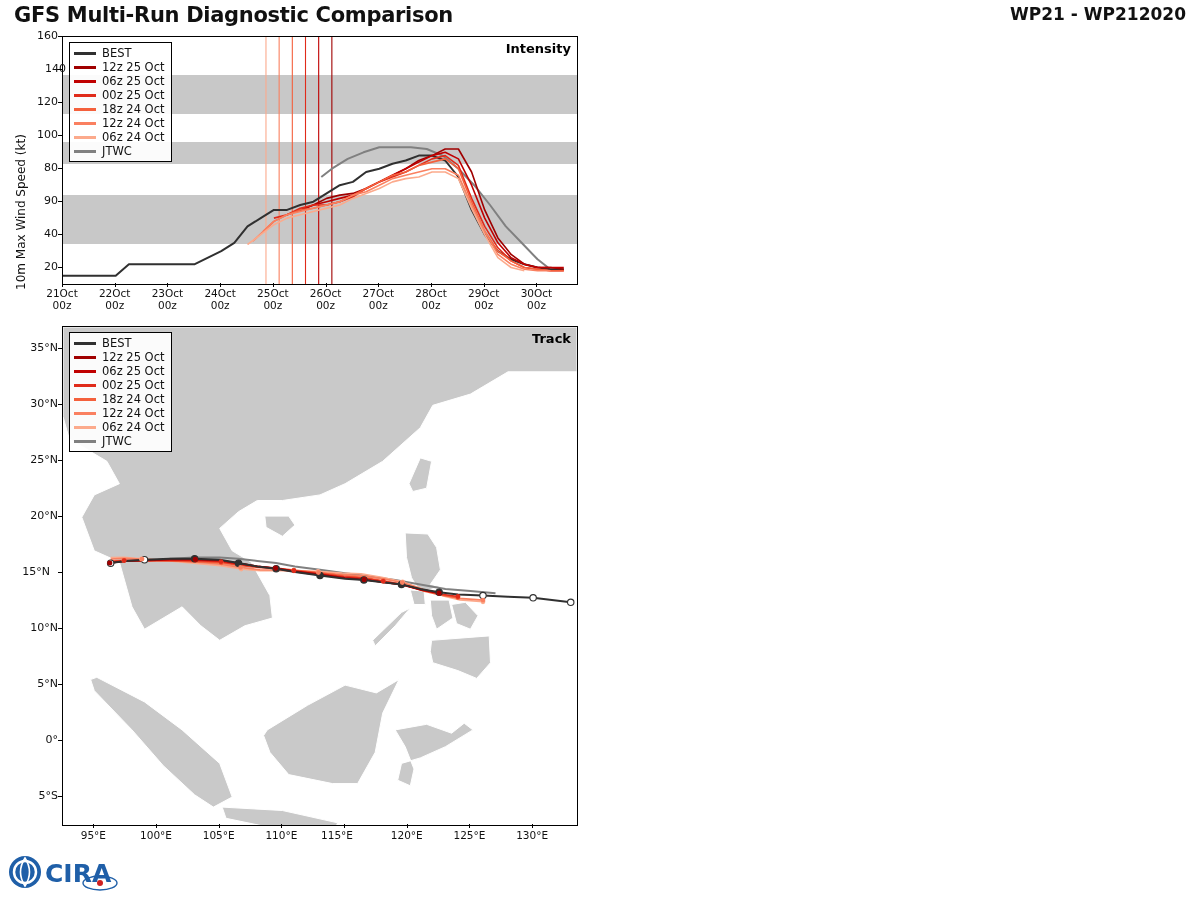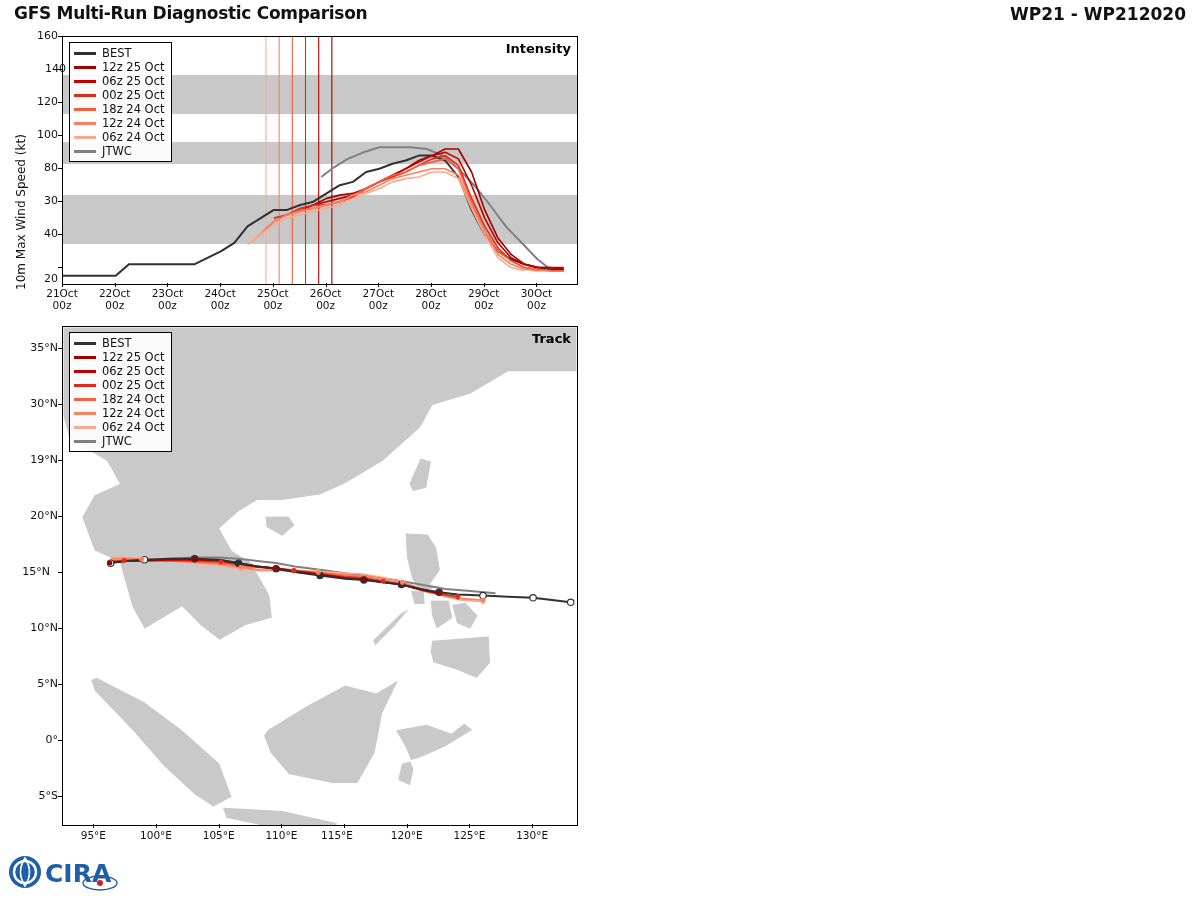--- a/index.html
+++ b/index.html
@@ -10,21 +10,21 @@
     font-family:"DejaVu Sans", sans-serif;
     color:#111;
     position:relative;
     overflow:hidden;
   }
   .title-bar {
     position:absolute; left:0; top:0; width:1200px; height:30px;
   }
   #main-title {
     position:absolute; left:14px; top:3px;
-    font-size:17px; font-weight:bold; letter-spacing:-0.3px;
+    font-size:21px; font-weight:bold; letter-spacing:-0.3px;
   }
   #storm-title {
     position:absolute; right:14px; top:4px;
     font-size:17px; font-weight:bold;
   }
 
   .panel { position:absolute; }
   .plot {
     position:absolute;
     border:1px solid #000;
@@ -135,25 +135,25 @@
         <div class="row">
           <span class="swatch" style="background: rgb(252, 170, 140);"></span>
           <span class="lbl">06z 24 Oct</span>
         </div>
         <div class="row">
           <span class="swatch" style="background: rgb(128, 128, 128);"></span>
           <span class="lbl">JTWC</span>
         </div>
       </div>
     </div>
-<div class="ytick" style="left: 28px; width: 30px; top: 229.533px; margin-top: 12px;">20</div>
+<div class="ytick" style="left: 28px; width: 30px; top: 229.533px;">20</div>
     <div class="tickmark" style="left: 58px; top: 236.533px; width: 4px; height: 1px;"></div>
     <div class="ytick" style="left: 28px; width: 30px; top: 196.6px;">40</div>
     <div class="tickmark" style="left: 58px; top: 203.6px; width: 4px; height: 1px;"></div>
-    <div class="ytick" style="left: 28px; width: 30px; top: 163.667px;">30</div>
+    <div class="ytick" style="left: 28px; width: 30px; top: 163.667px;">90</div>
     <div class="tickmark" style="left: 58px; top: 170.667px; width: 4px; height: 1px;"></div>
     <div class="ytick" style="left: 28px; width: 30px; top: 130.733px;">80</div>
     <div class="tickmark" style="left: 58px; top: 137.733px; width: 4px; height: 1px;"></div>
     <div class="ytick" style="left: 28px; width: 30px; top: 97.8px;">100</div>
     <div class="tickmark" style="left: 58px; top: 104.8px; width: 4px; height: 1px;"></div>
     <div class="ytick" style="left: 28px; width: 30px; top: 64.8667px;">120</div>
     <div class="tickmark" style="left: 58px; top: 71.8667px; width: 4px; height: 1px;"></div>
     <div class="ytick" style="left: 36px; width: 30px; top: 31.9333px;">140</div>
     <div class="tickmark" style="left: 58px; top: 38.9333px; width: 4px; height: 1px;"></div>
     <div class="ytick" style="left: 28px; width: 30px; top: -1px;">160</div>
@@ -288,21 +288,21 @@
     <div class="ytick" style="left: 16px; width: 42px; top: 413.067px;">0°</div>
     <div class="tickmark" style="left: 58px; top: 420.067px; width: 4px; height: 1px;"></div>
     <div class="ytick" style="left: 16px; width: 42px; top: 357.112px;">5°N</div>
     <div class="tickmark" style="left: 58px; top: 364.112px; width: 4px; height: 1px;"></div>
     <div class="ytick" style="left: 16px; width: 42px; top: 301.157px;">10°N</div>
     <div class="tickmark" style="left: 58px; top: 308.157px; width: 4px; height: 1px;"></div>
     <div class="ytick" style="left: 8px; width: 42px; top: 245.202px;">15°N</div>
     <div class="tickmark" style="left: 58px; top: 252.202px; width: 4px; height: 1px;"></div>
     <div class="ytick" style="left: 16px; width: 42px; top: 189.247px;">20°N</div>
     <div class="tickmark" style="left: 58px; top: 196.247px; width: 4px; height: 1px;"></div>
-    <div class="ytick" style="left: 16px; width: 42px; top: 133.292px;">19°N</div>
+    <div class="ytick" style="left: 16px; width: 42px; top: 133.292px;">25°N</div>
     <div class="tickmark" style="left: 58px; top: 140.292px; width: 4px; height: 1px;"></div>
     <div class="ytick" style="left: 16px; width: 42px; top: 77.3371px;">30°N</div>
     <div class="tickmark" style="left: 58px; top: 84.3371px; width: 4px; height: 1px;"></div>
     <div class="ytick" style="left: 16px; width: 42px; top: 21.382px;">35°N</div>
     <div class="tickmark" style="left: 58px; top: 28.382px; width: 4px; height: 1px;"></div>
     <div class="xtick" style="left: 67.3415px; width: 52px; top: 509px;">95°E</div>
     <div class="tickmark" style="left: 93.3415px; top: 504px; width: 1px; height: 4px;"></div>
     <div class="xtick" style="left: 130.024px; width: 52px; top: 509px;">100°E</div>
     <div class="tickmark" style="left: 156.024px; top: 504px; width: 1px; height: 4px;"></div>
     <div class="xtick" style="left: 192.707px; width: 52px; top: 509px;">105°E</div>

